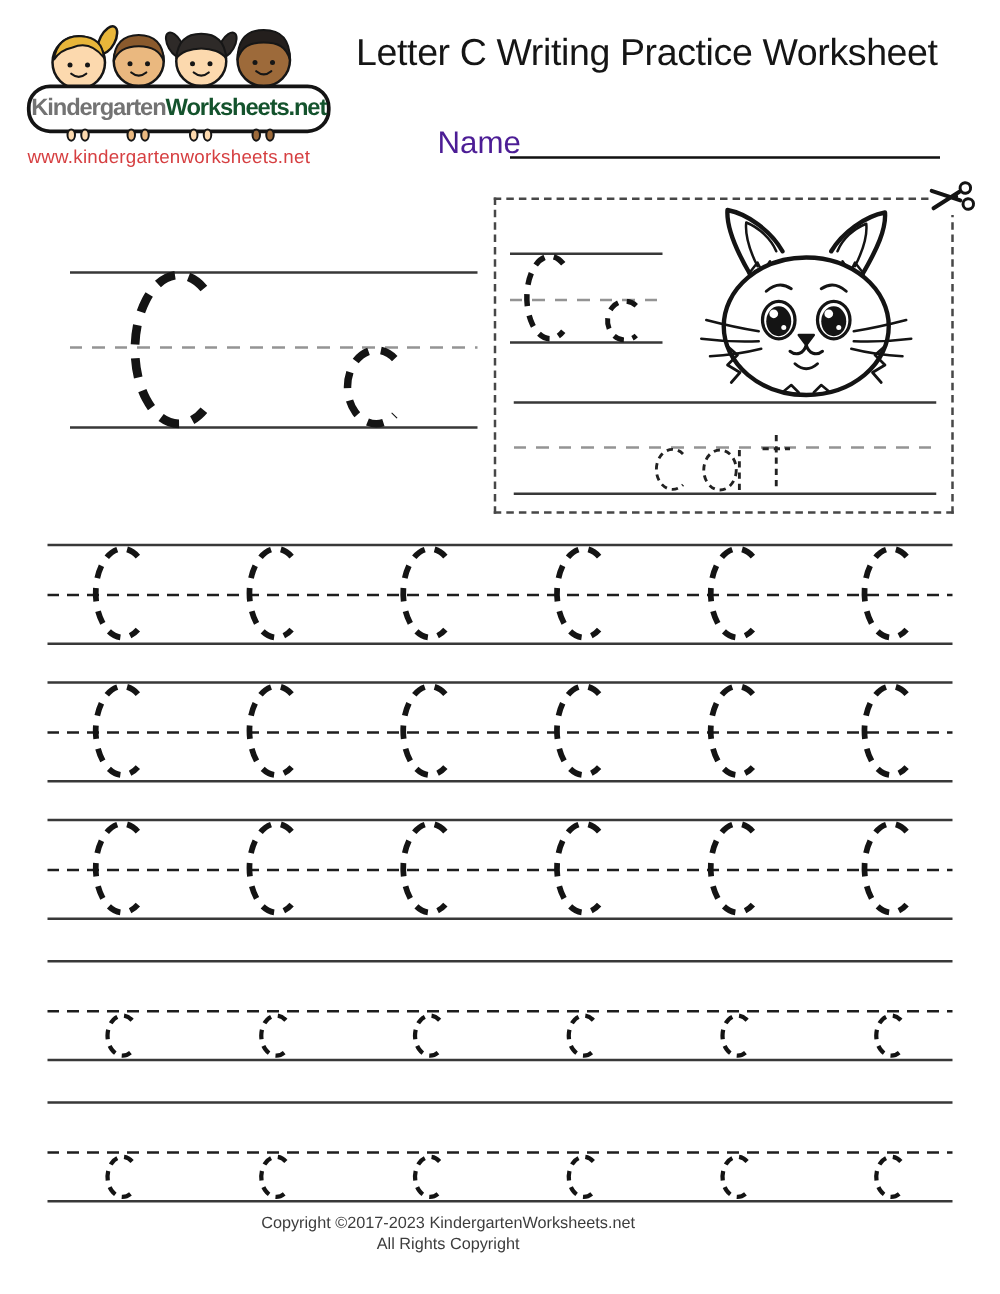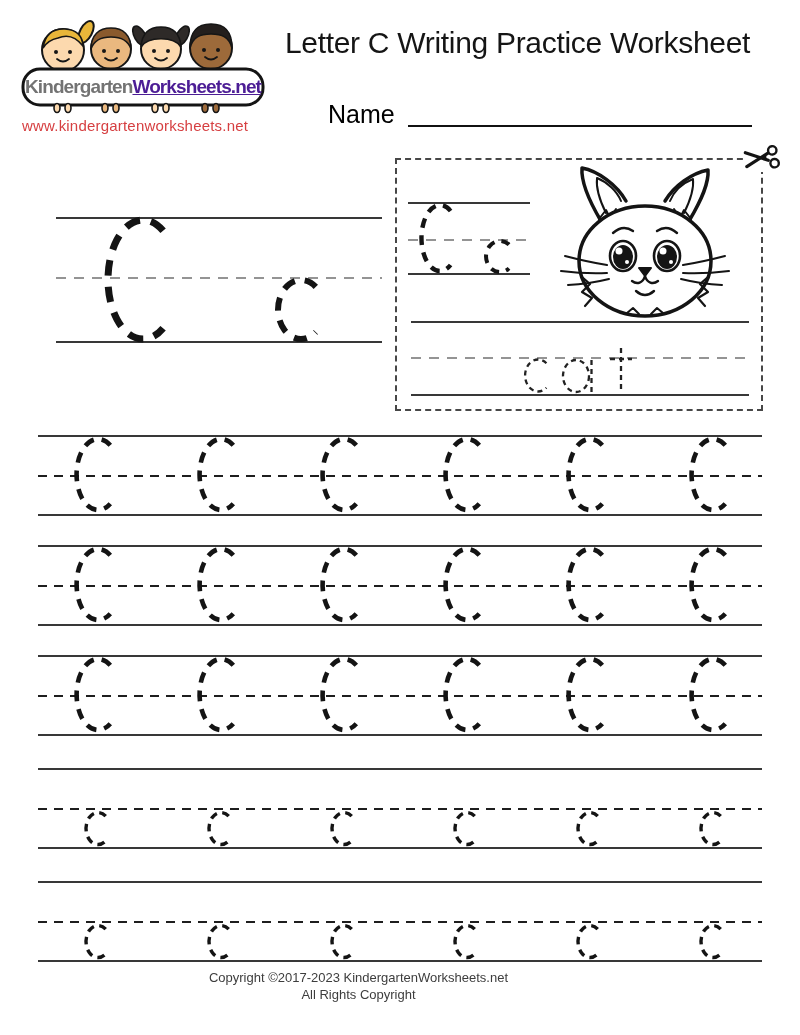--- a/index.html
+++ b/index.html
@@ -10,32 +10,32 @@
     font-family:"Liberation Sans", sans-serif; color:#141414;
   }
   
   .logo-svg { position:absolute; left:16px; top:12px; }
   .logo-wordmark {
     position:absolute; left:23px; top:69px; width:240px; height:36px;
     line-height:36px; text-align:center; white-space:nowrap;
     font-weight:bold; font-size:19px; letter-spacing:-0.9px;
   }
   .logo-wordmark .part1 { color:#737373; }
-  .logo-wordmark .part2 { color:#4c1d95;text-decoration:underline; }
+  .logo-wordmark .part2 { color:#14532d; }
   .logo-url {
     position:absolute; left:22px; top:117px; font-size:15px;
     letter-spacing:0.2px; color:var(--url-red,#d63f41); white-space:nowrap;
   }
   
   .title {
     position:absolute; left:250px; top:26px; width:535px;
     font-size:30px; font-weight:normal; letter-spacing:-0.3px;
     text-align:center; white-space:nowrap; color:#151515;
   }
-  .name-label { position:absolute; left:328px; top:100px; font-size:25px; color:#000000; }
+  .name-label { position:absolute; left:350px; top:100px; font-size:25px; color:#4c1d95; }
   .name-line {
     position:absolute; left:408px; top:125px; width:344px; height:3px;
     border-top:2.5px solid #111;
   }
   
   .solid-line { position:absolute; height:3px; border-top:2.4px solid #383838; }
   .dash-gray  { position:absolute; height:2px;
     background-image:repeating-linear-gradient(90deg, var(--dash-gray,#949494) 0 10px, transparent 10px 18px); }
   .dash-black { position:absolute; height:2.2px;
     background-image:repeating-linear-gradient(90deg, var(--dash-black,#1e1e1e) 0 9px, transparent 9px 16px); }

